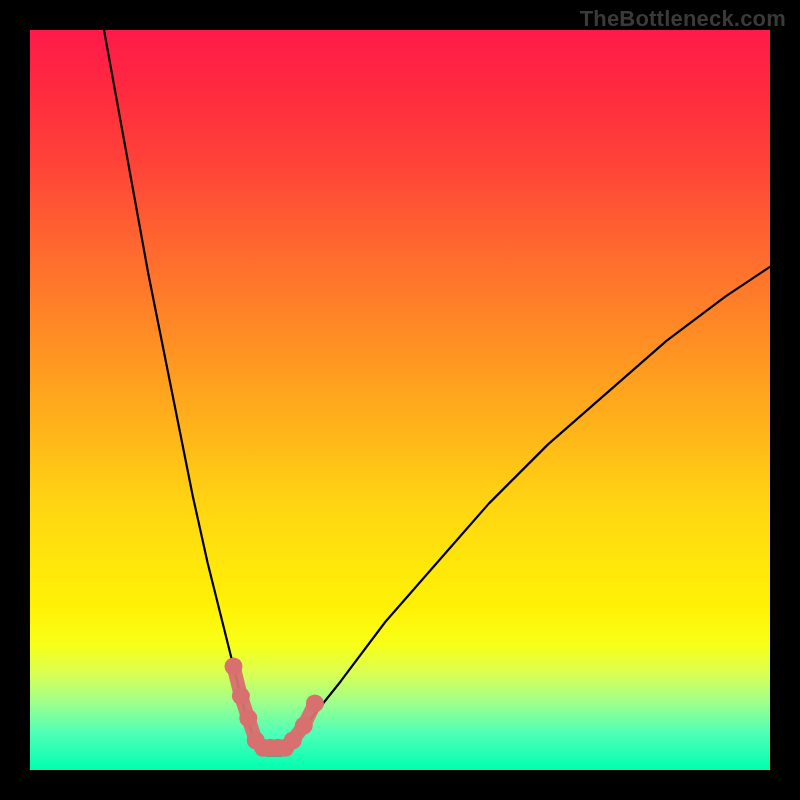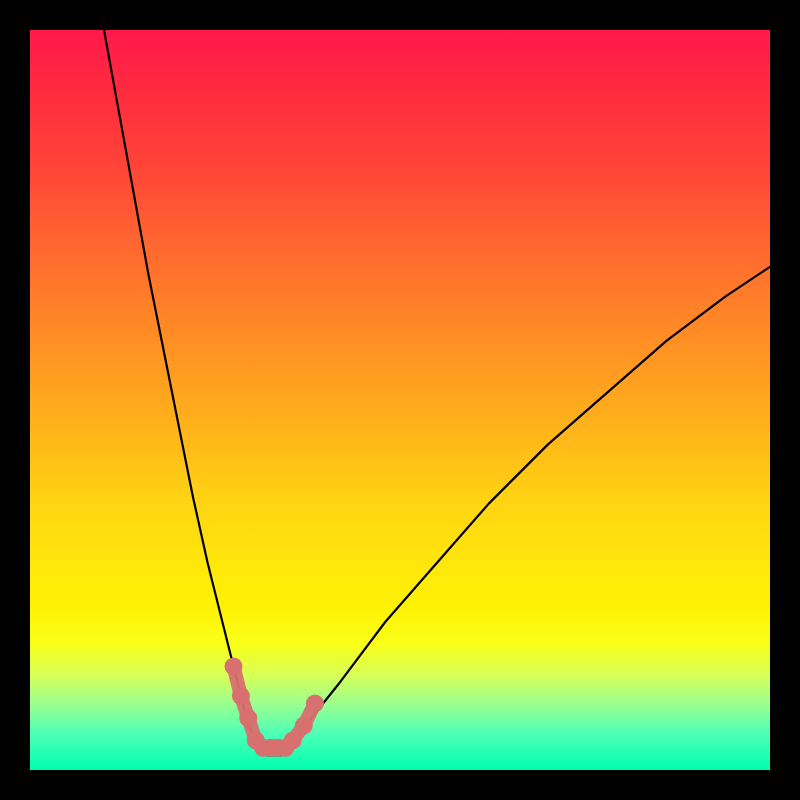--- a/index.html
+++ b/index.html
@@ -54,20 +54,21 @@
     left: 0;
     top: 0;
     width: 740px;
     height: 740px;
   }
 </style>
 </head>
 <body>
 
 <div class="frame">
+  <div class="watermark">TheBottleneck.com</div>
   <div class="plot">
     <svg class="overlay" viewBox="0 0 740 740" preserveAspectRatio="none">
       <path id="main-curve-path" fill="none" stroke="#000000" stroke-width="2.2" stroke-linecap="round" stroke-linejoin="round" d="M74.0 0.0 L88.8 81.4 L103.6 162.8 L118.4 244.2 L133.2 318.2 L148.0 392.2 L162.8 466.2 L177.6 532.8 L192.4 592.0 L207.2 651.2 L214.6 680.8 L222.0 703.0 L229.4 717.8 L236.8 725.2 L244.2 725.2 L251.6 725.2 L259.0 717.8 L266.4 710.4 L281.2 688.2 L310.8 651.2 L355.2 592.0 L407.0 532.8 L458.8 473.6 L518.0 414.4 L577.2 362.6 L636.4 310.8 L695.6 266.4 L740.0 236.8"></path>
       <path id="highlight-path" fill="none" stroke="#d87070" stroke-width="14" stroke-linecap="round" stroke-linejoin="round" opacity="0.95" d="M203.5 636.4 L210.9 666.0 L218.3 688.2 L225.7 710.4 L233.1 717.8 L240.5 717.8 L247.9 717.8 L255.3 717.8 L262.7 710.4 L273.8 695.6 L284.9 673.4"></path>
       <g id="highlight-dots">
           <circle cx="203.5" cy="636.4" r="9" fill="#d87070"></circle>
           <circle cx="210.9" cy="666.0" r="9" fill="#d87070"></circle>
           <circle cx="218.3" cy="688.2" r="9" fill="#d87070"></circle>
           <circle cx="225.7" cy="710.4" r="9" fill="#d87070"></circle>
           <circle cx="233.1" cy="717.8" r="9" fill="#d87070"></circle>

